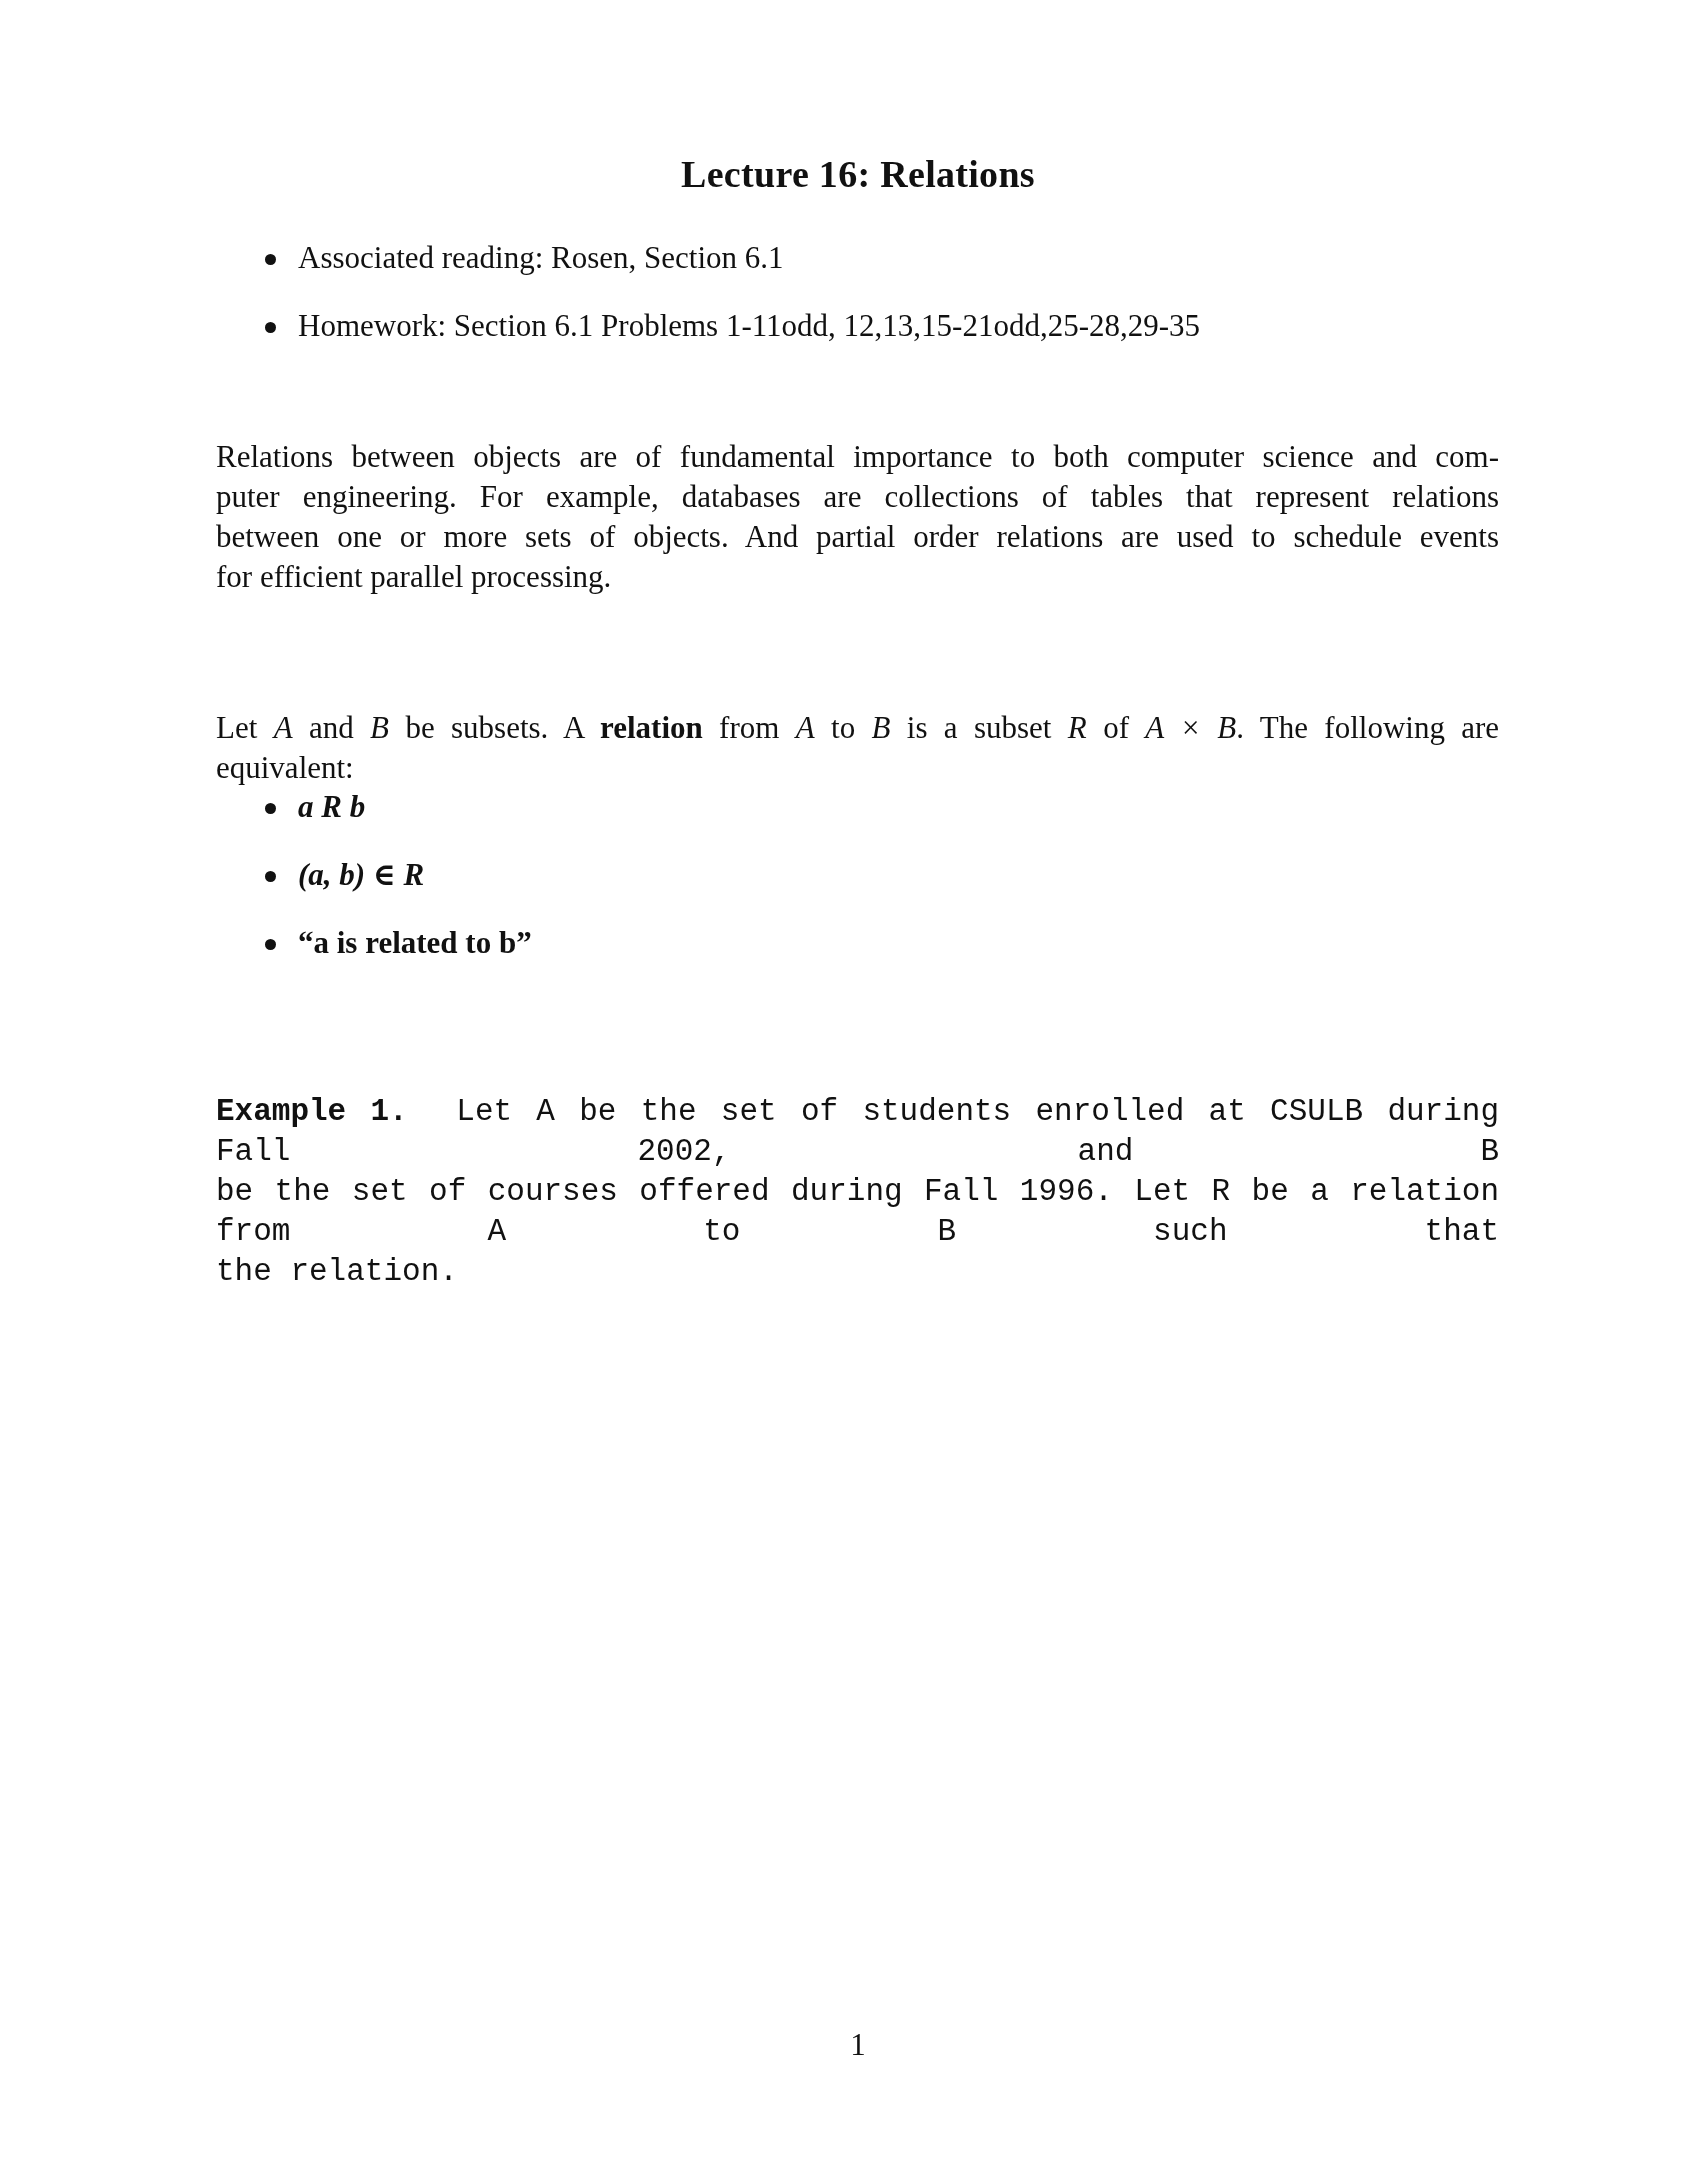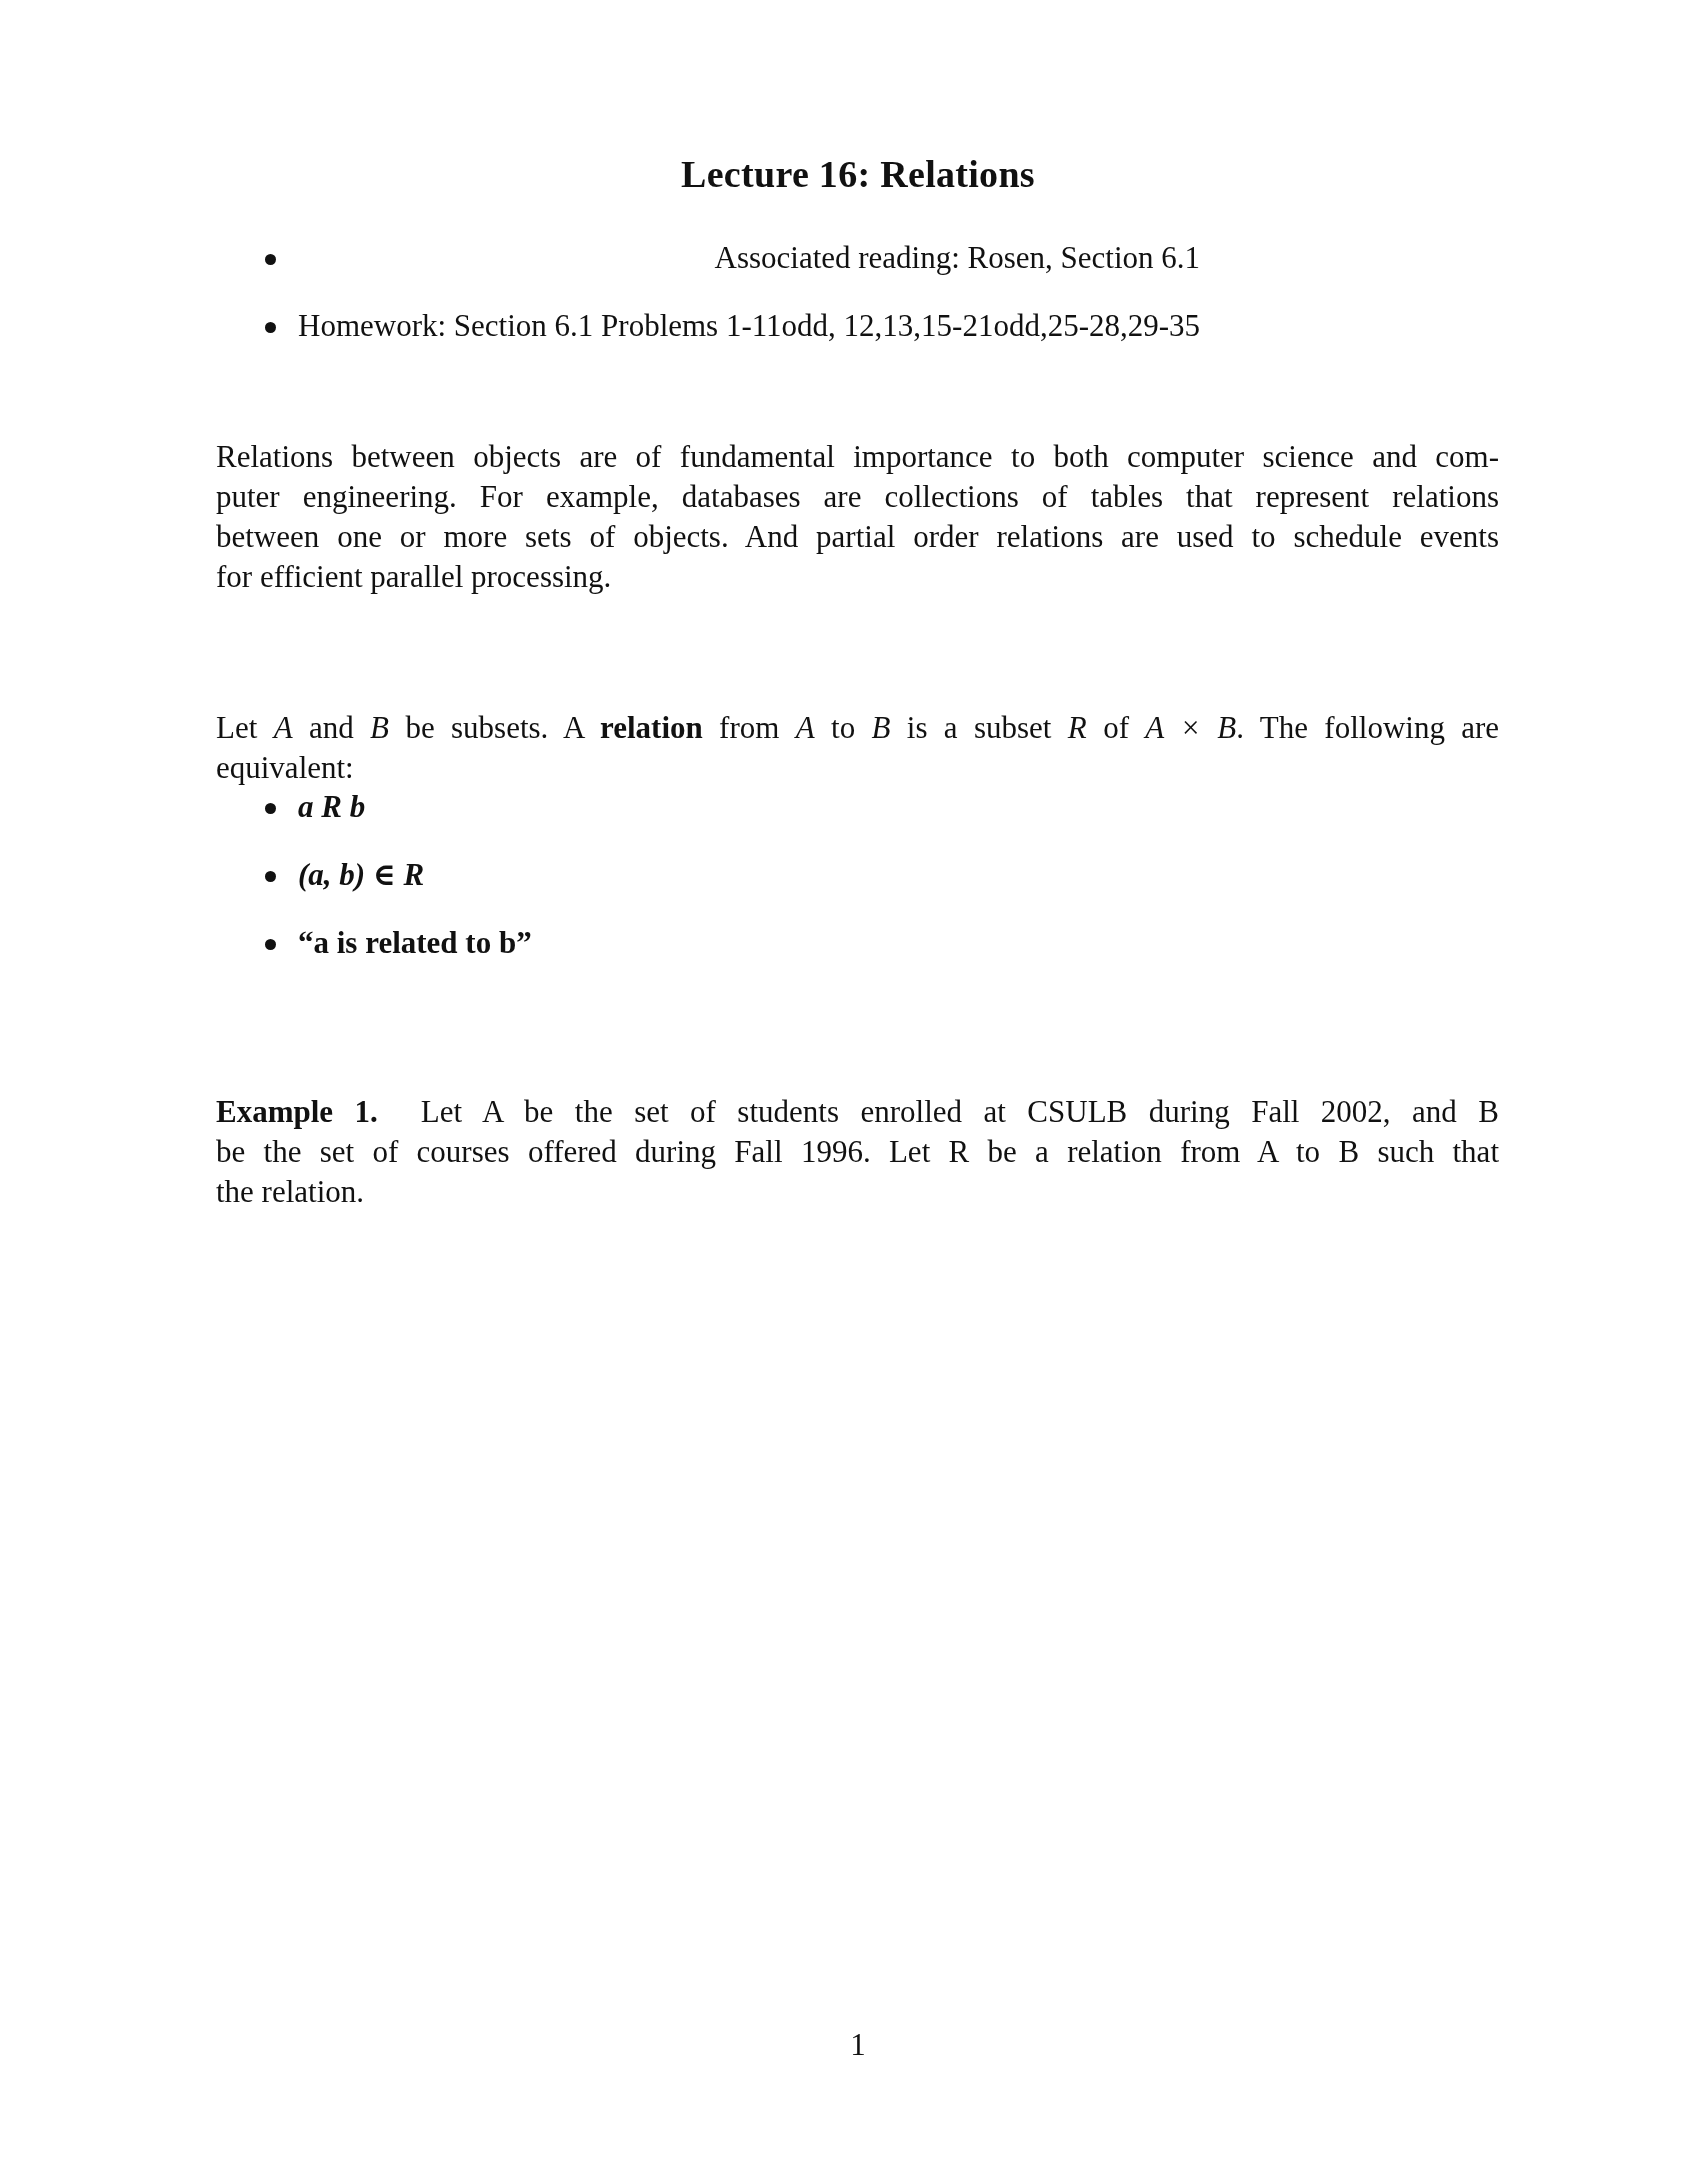--- a/index.html
+++ b/index.html
@@ -18,25 +18,25 @@
     font-family: "Liberation Serif", "DejaVu Serif", serif;
     font-size: 31px; line-height: 40px;
   }
   .bullets { position: absolute; left: 262px; margin: 0; padding: 0; list-style: none; }
   .bullets li { position: relative; padding-left: 36px; height: 40px; white-space: nowrap; }
   .bullets li .dot {
     position: absolute; left: 3px; top: 16px; width: 11px; height: 11px;
     border-radius: 50%; background: #111;
   }
   .b1 { top: 238px; }
-  .b1 li { margin-bottom: 28px; text-align: right; }
+  .b1 li { margin-bottom: 28px; }
   .para { position: absolute; left: 216px; width: 1283px; text-align: justify; }
   .p1 { top: 437px; }
   .p2 { top: 708px; }
-  .p3 { top: 1092px; }
+  .p3 { top: 1092px; font-family: Liberation Mono, monospace; }
   .b2 { top: 787px; font-weight: bold; }
   .b2 li { margin-bottom: 28px; }
   i { font-style: italic; }
   .m { font-style: italic; }
   .pagenum {
     position: absolute; top: 2027px; left: 0; width: 1716px; text-align: center;
     font-family: "Liberation Serif", "DejaVu Serif", serif; font-size: 31px;
   }
   .line { display: block; text-align: justify; text-align-last: justify; }
   .line.last { text-align-last: left; }

